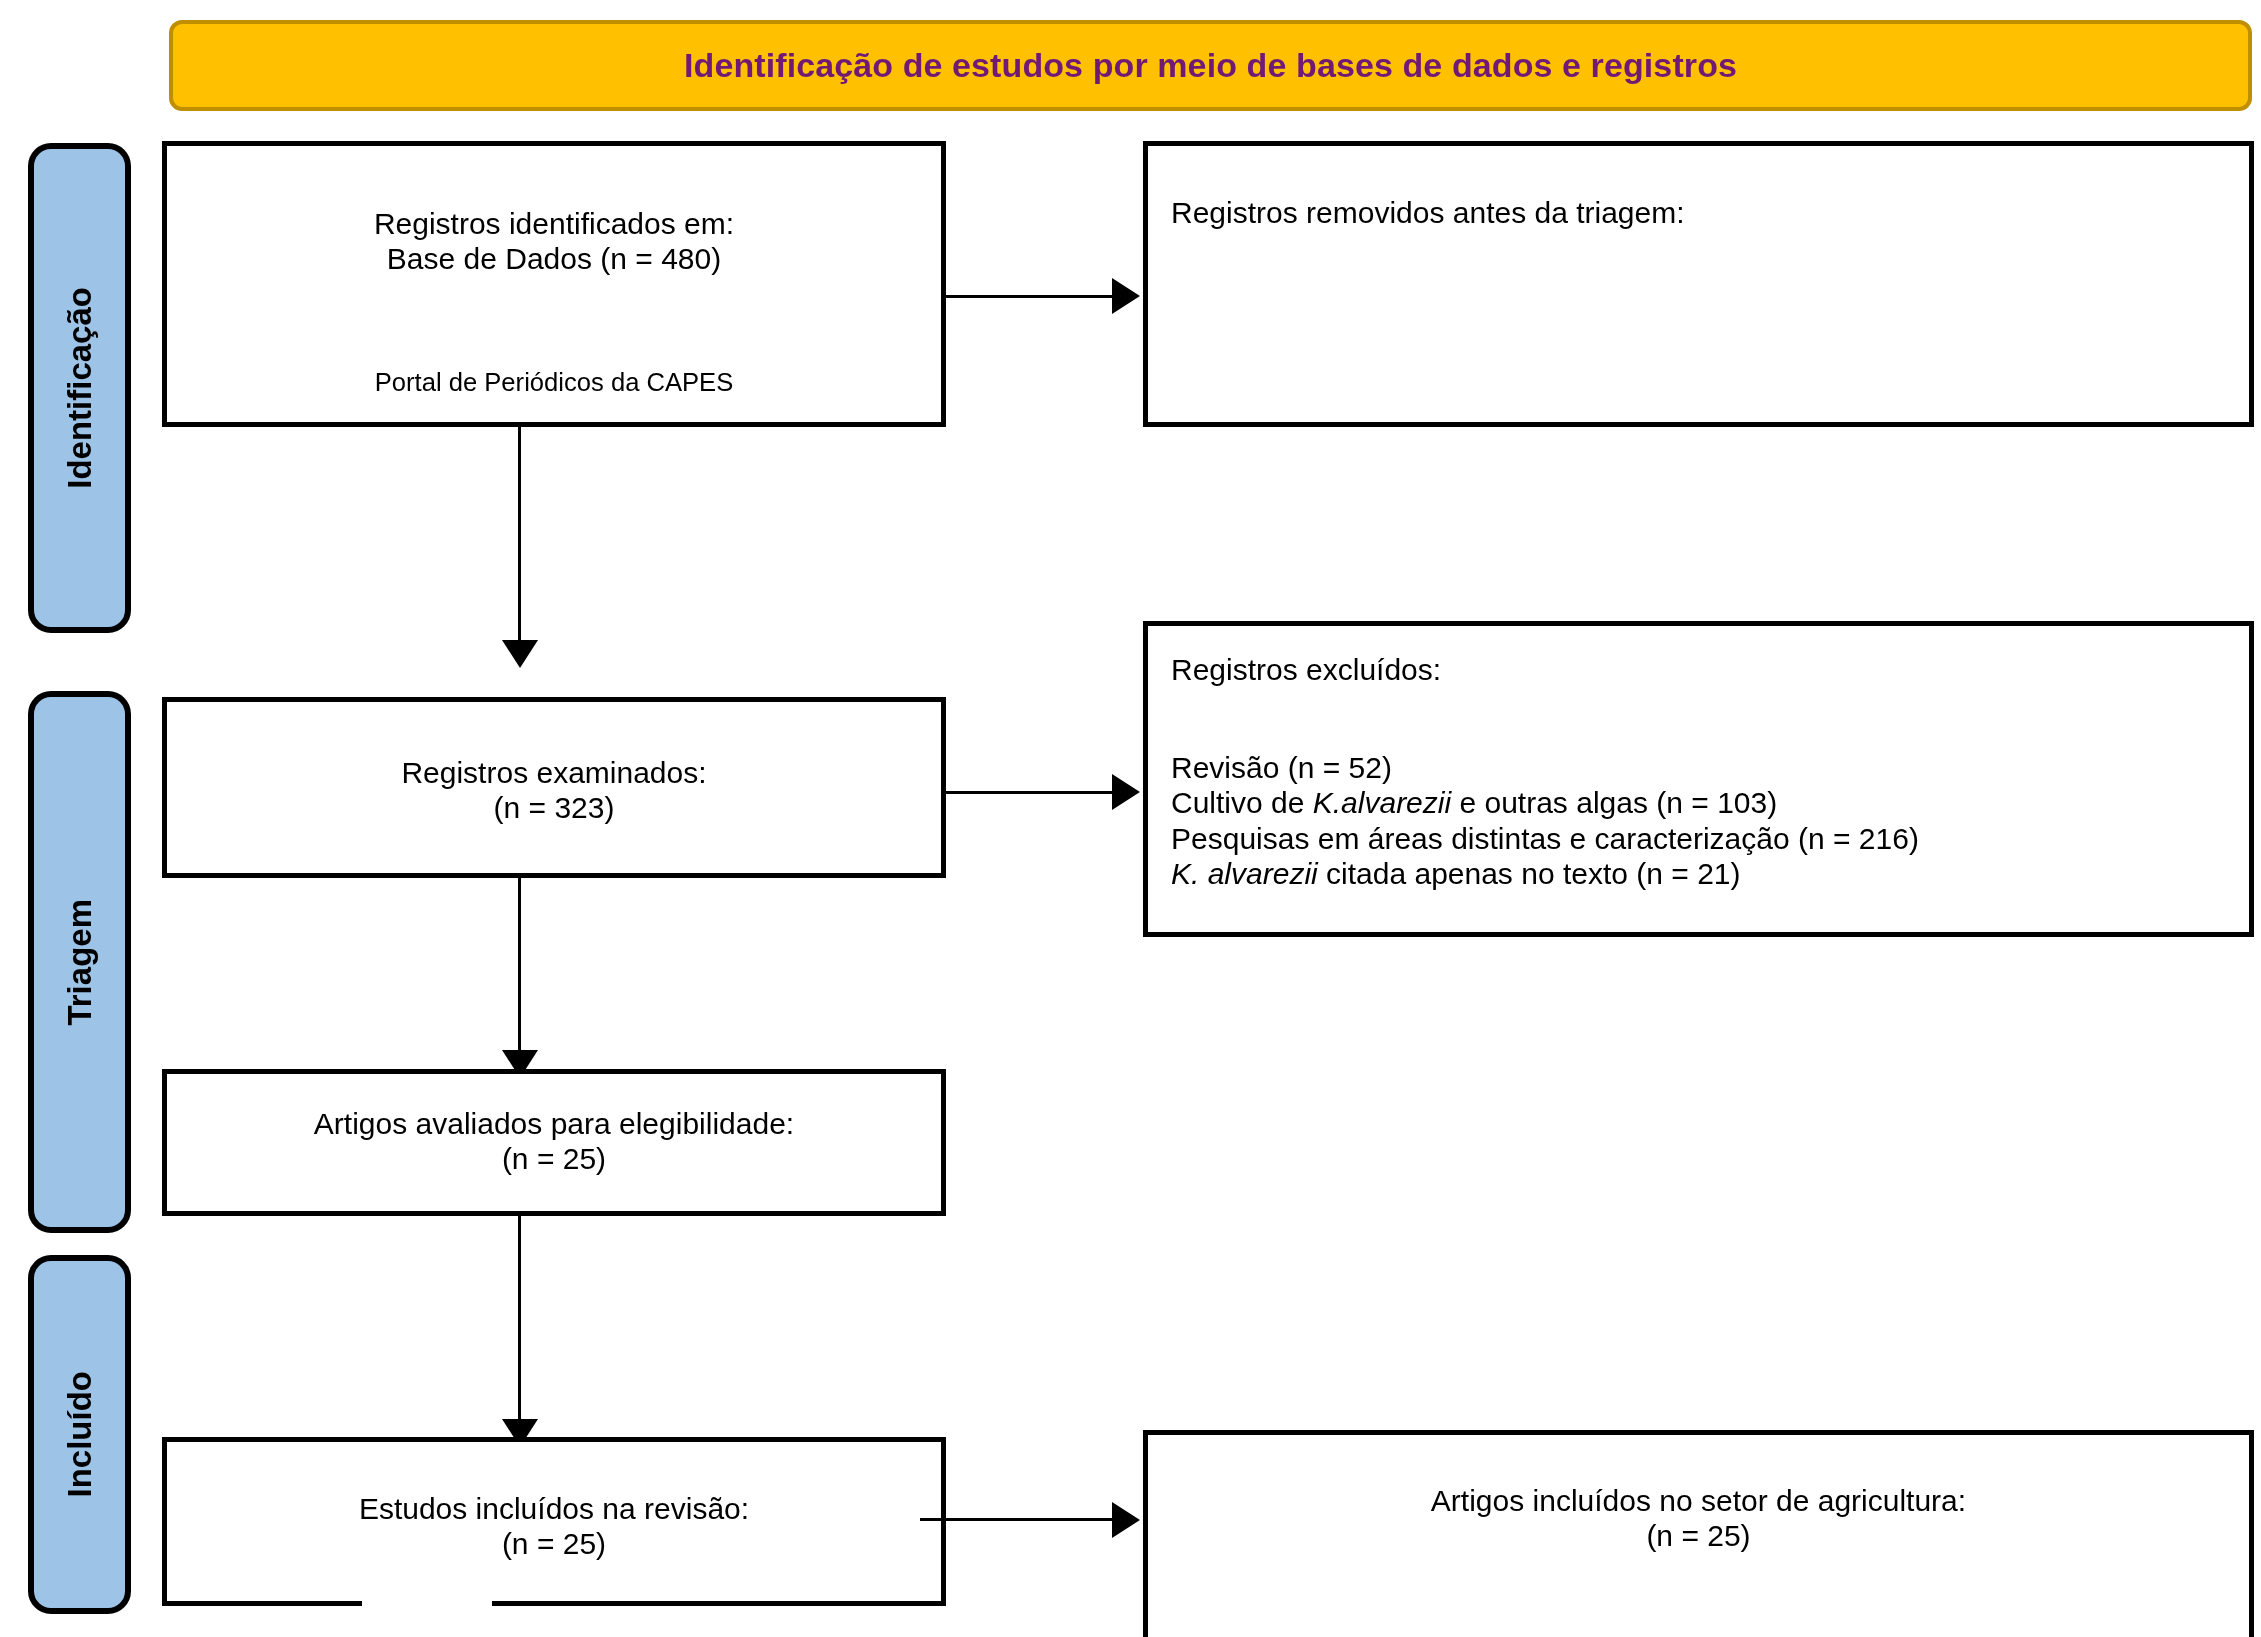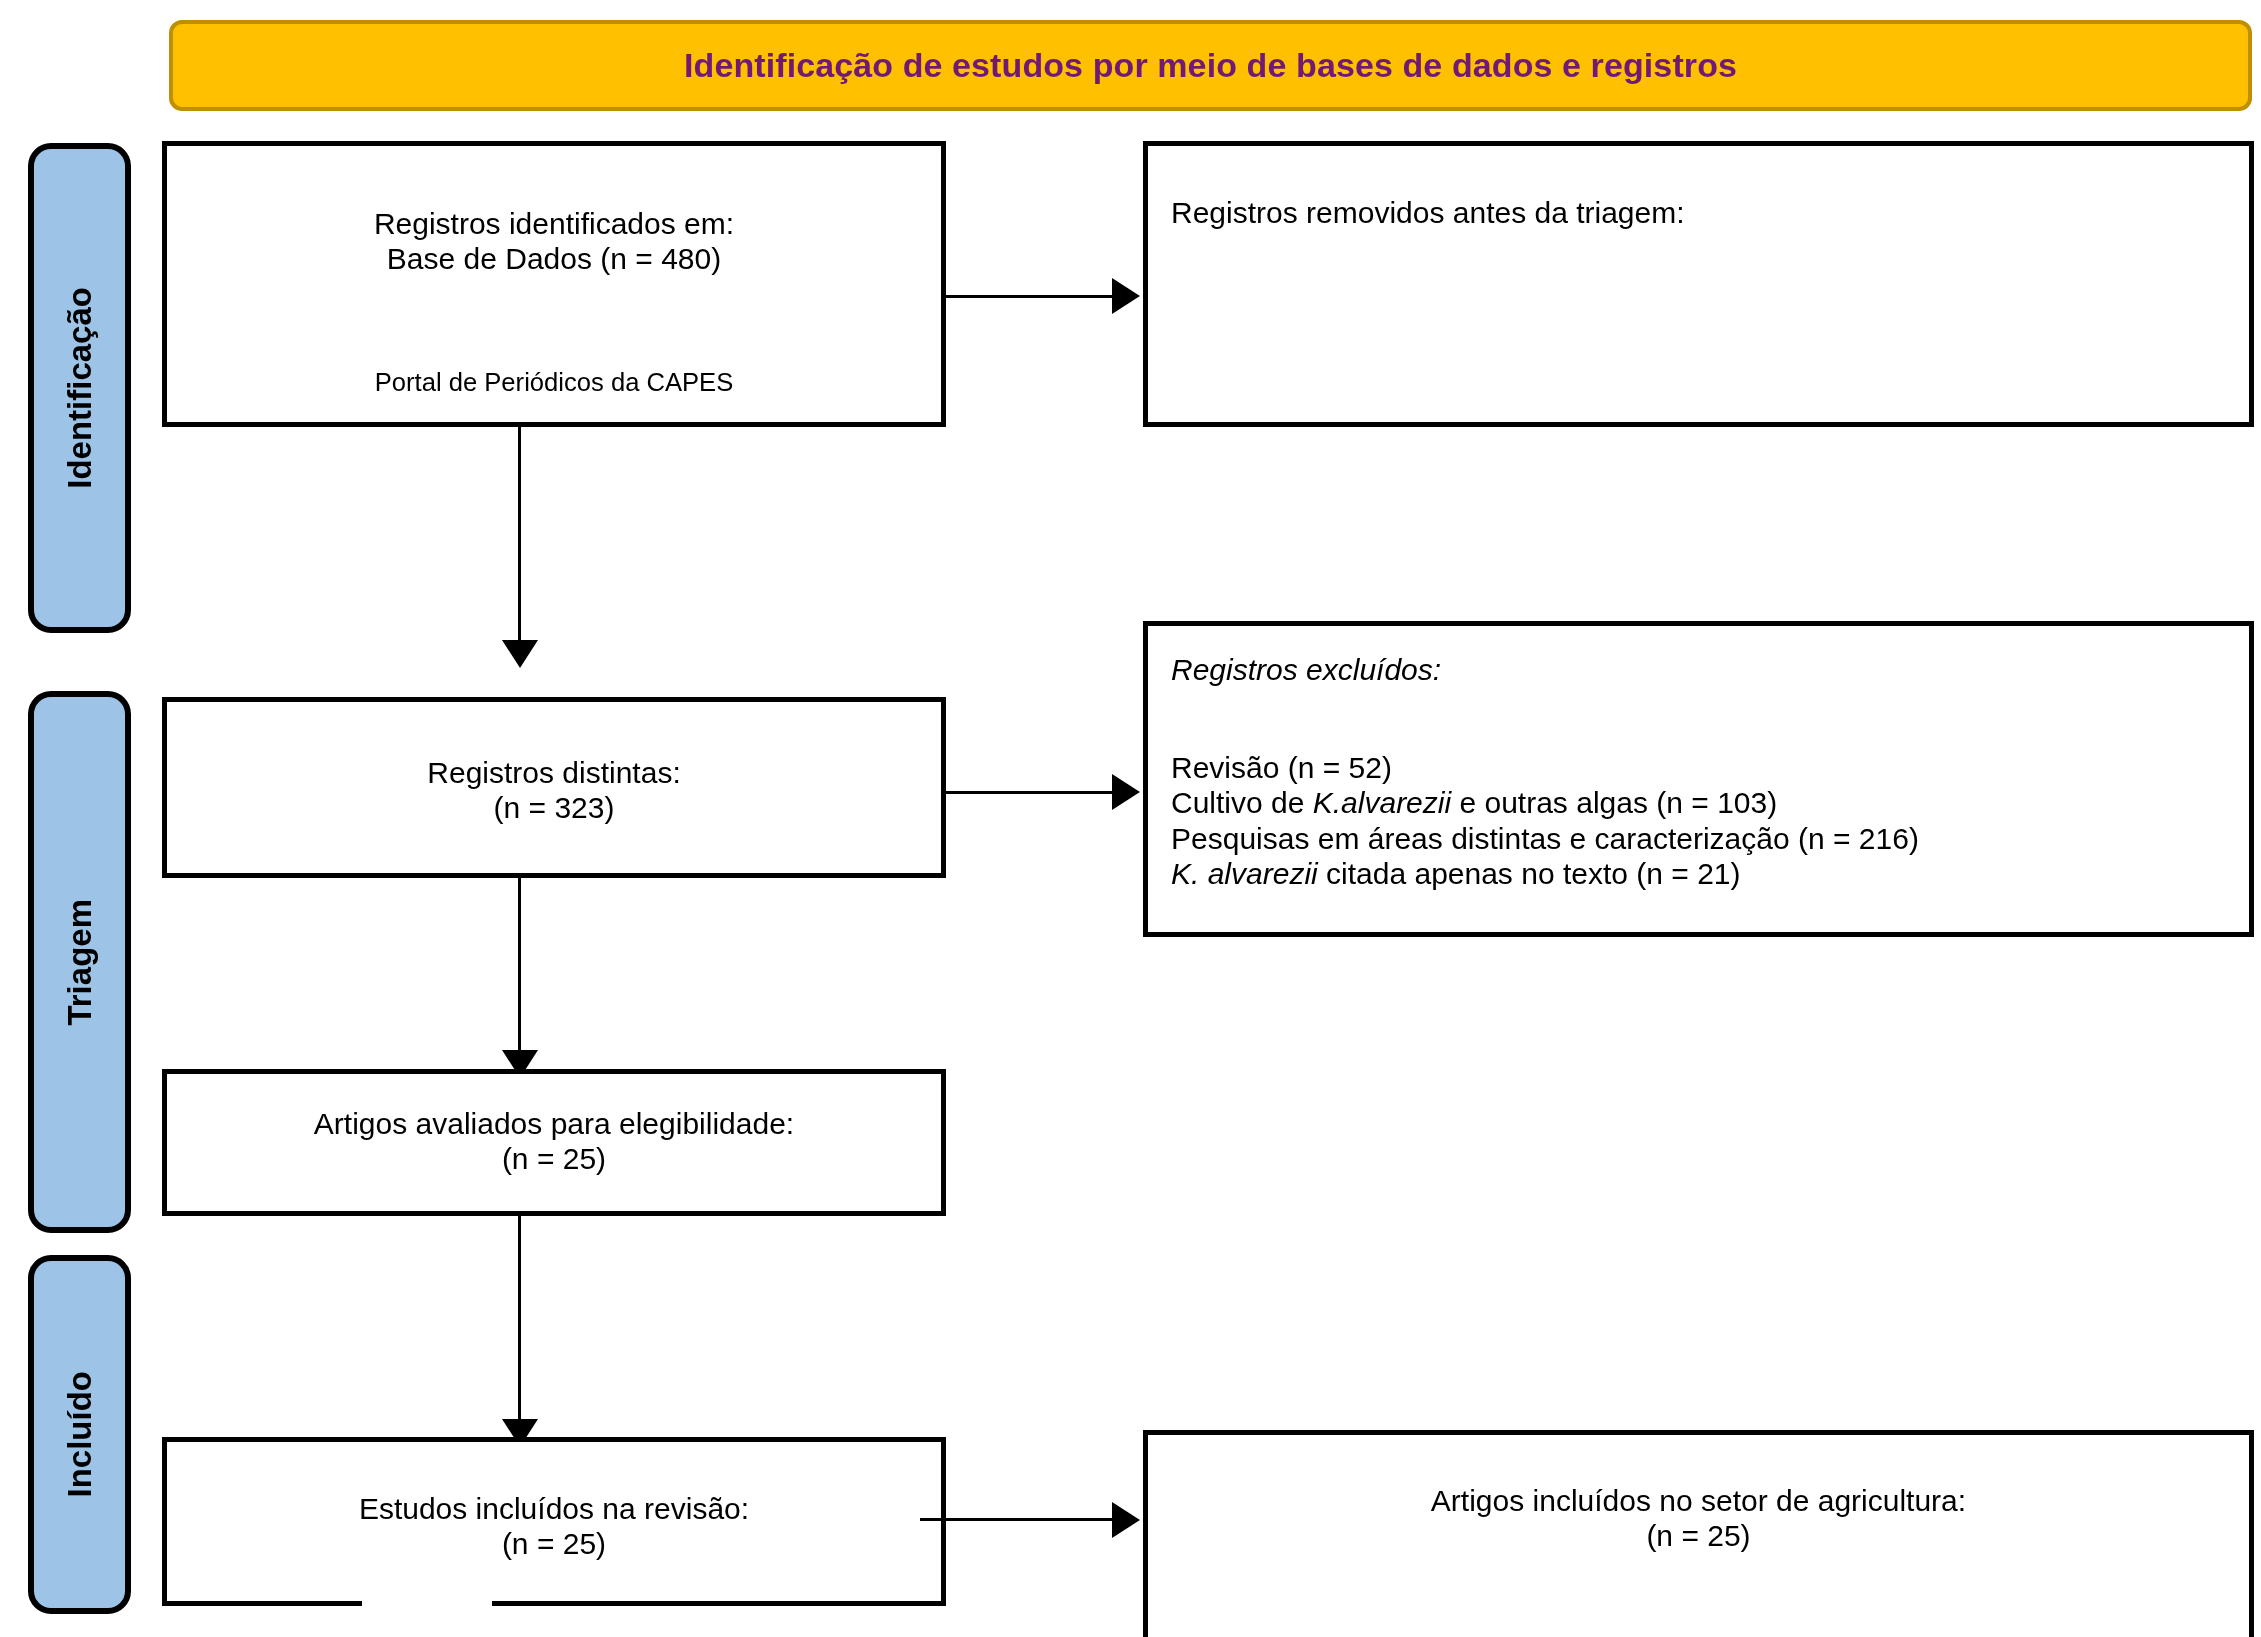--- a/index.html
+++ b/index.html
@@ -160,30 +160,30 @@
     <div class="box-inner leftalign pad-left" style="top:49px;">
       <div class="box-line">Registros removidos antes da triagem:</div>
     </div>
   </div>
 
   <div class="v-line" style="left:518px; top:426px; height:218px;"></div>
   <div class="arrow-down" style="left:502px; top:640px;"></div>
 
   <div class="box" style="left:162px; top:697px; width:784px; height:181px;">
     <div class="box-inner center" style="top:53px;">
-      <div class="box-line">Registros distintas:</div>
+      <div class="box-line">Registros examinados:</div>
       <div class="box-line">(n = 323)</div>
     </div>
   </div>
 
   <div class="h-line" style="left:946px; top:791px; width:166px;"></div>
   <div class="arrow-right" style="left:1112px; top:774px;"></div>
 
   <div class="box" style="left:1143px; top:621px; width:1111px; height:316px;">
-    <div class="box-inner leftalign pad-left" style="top:26px;font-style:italic;">
+    <div class="box-inner leftalign pad-left" style="top:26px;">
       <div class="box-line">Registros excluídos:</div>
     </div>
     <div class="box-inner leftalign pad-left" style="top:124px;">
       <div class="box-line">Revisão (n = 52)</div>
       <div class="box-line"><span>Cultivo de </span><span class="ital">K.alvarezii</span><span> e outras algas (n = 103)</span></div>
       <div class="box-line">Pesquisas em áreas distintas e caracterização (n = 216)</div>
       <div class="box-line"><span class="ital">K. alvarezii</span><span> citada apenas no texto (n = 21)</span></div>
     </div>
   </div>
 

